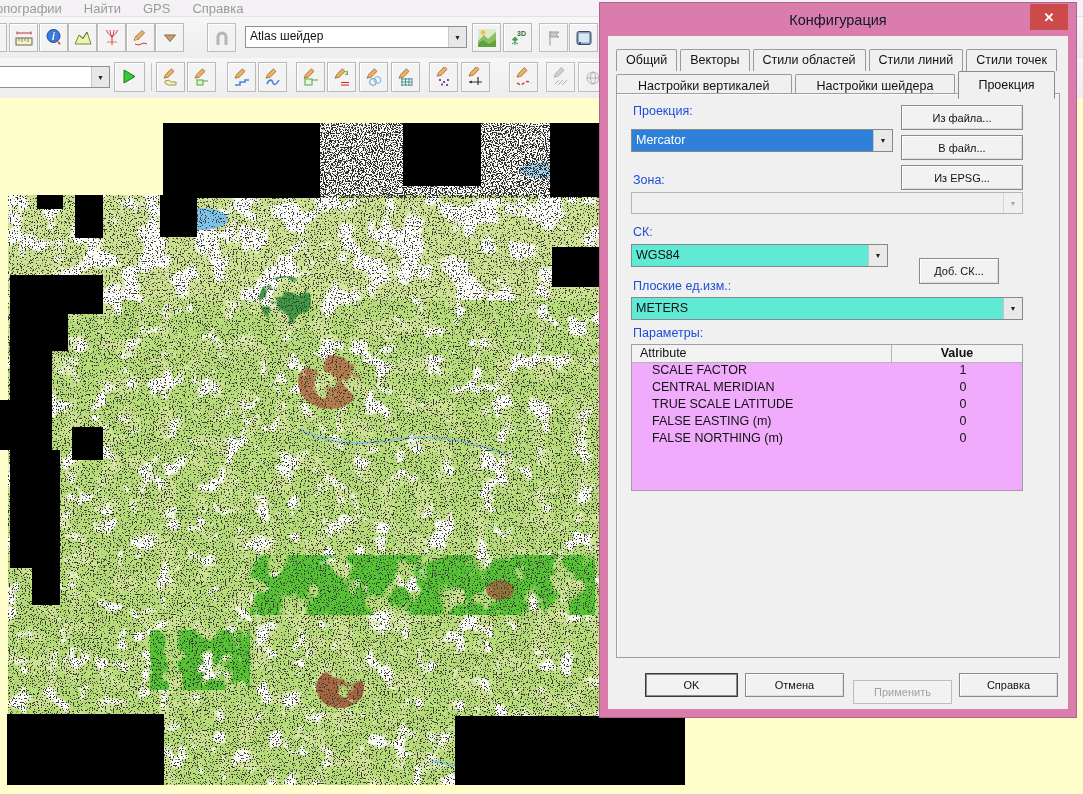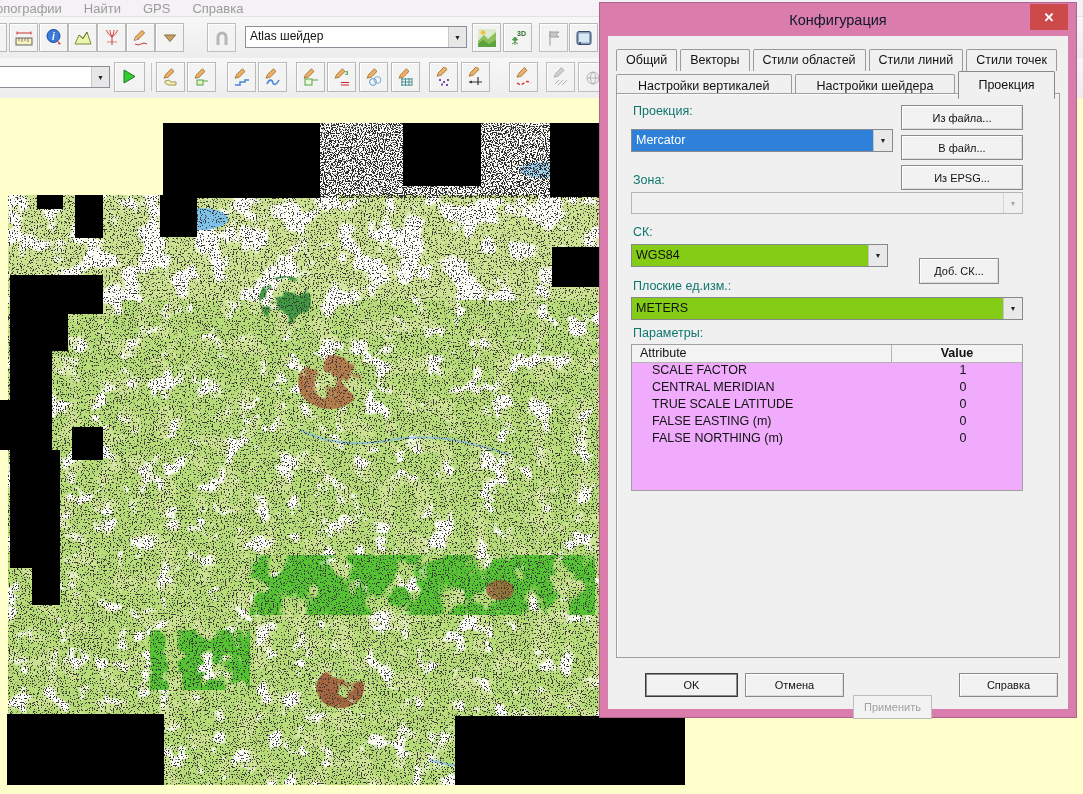--- a/index.html
+++ b/index.html
@@ -42,23 +42,23 @@
   .tabs{position:absolute;left:8px;top:13px;right:6px;}
   .tabrow{display:flex;align-items:flex-end;}
   .tab{display:inline-block;font-size:12.5px;color:#111;background:#f0f0f0;border:1px solid #9a9a9a;border-bottom:none;
     border-radius:2px 2px 0 0;padding:3px 9px 4px;margin-right:3px;white-space:nowrap;}
   .tabrow2 .tab{padding:4px 21px 5px;}
   .tab.active{position:relative;z-index:3;padding:6px 19px 6px;margin-bottom:-1px;background:#f0f0f0;
     border:1px solid #8a8a8a;border-bottom:1px solid #f0f0f0;}
 
   .tabpage{position:absolute;left:8px;top:57px;width:444px;height:565px;border:1px solid #9f9f9f;background:#f0f0f0;
     box-shadow:inset 1px 1px 0 #fcfcfc;box-sizing:border-box;}
-  .lbl{position:absolute;font-size:12.5px;color:#0f766e;white-space:nowrap;}
-
-  .combo{position:absolute;display:flex;border:1px solid #84888f;background:#84cc16;box-sizing:border-box;align-items:stretch;}
+  .lbl{position:absolute;font-size:12.5px;color:#1d4ed8;white-space:nowrap;}
+
+  .combo{position:absolute;display:flex;border:1px solid #84888f;background:#5eead4;box-sizing:border-box;align-items:stretch;}
   .combo .val{flex:1;font-size:12.5px;color:#111;padding:3px 4px 0;overflow:hidden;white-space:nowrap;}
   .combo .cbtn{width:18px;background:#e9e9e9;border-left:1px solid #c6c6c6;display:flex;align-items:center;justify-content:center;}
   .combo .cbtn::after{content:"▼";font-size:7px;color:#222;}
   .combo.selected .val{background:#2e80d9;color:#fff;}
   .combo.disabled{background:#f0f0f0;border-color:#b5b5b5;}
   .combo.disabled .cbtn{background:#f0f0f0;border-left-color:#d5d5d5;}
   .combo.disabled .cbtn::after{color:#a8a8a8;}
 
   .wbtn{position:absolute;border:1px solid #8a8a8a;background:#f2f2f2;font-size:11px;color:#111;
     display:flex;align-items:center;justify-content:center;box-shadow:inset 1px 1px 0 #fff, inset -1px -1px 0 #dcdcdc;
@@ -432,18 +432,18 @@
           </div>
           <div class="prow">
             <span class="c1">FALSE NORTHING (m)</span>
             <span class="c2">0</span>
           </div>
         </div>
       </div>
 
       <div class="wbtn default" style="left:37px;top:637px;width:93px;height:24px">OK</div>
       <div class="wbtn" style="left:137px;top:637px;width:99px;height:24px">Отмена</div>
-      <div class="wbtn disabled" style="left:245px;top:659px;width:79px;height:24px">Применить</div>
+      <div class="wbtn disabled" style="left:245px;top:644px;width:99px;height:24px">Применить</div>
       <div class="wbtn" style="left:351px;top:637px;width:99px;height:24px">Справка</div>
     </div>
   </div>
 
 </div>
 
 </body></html>

